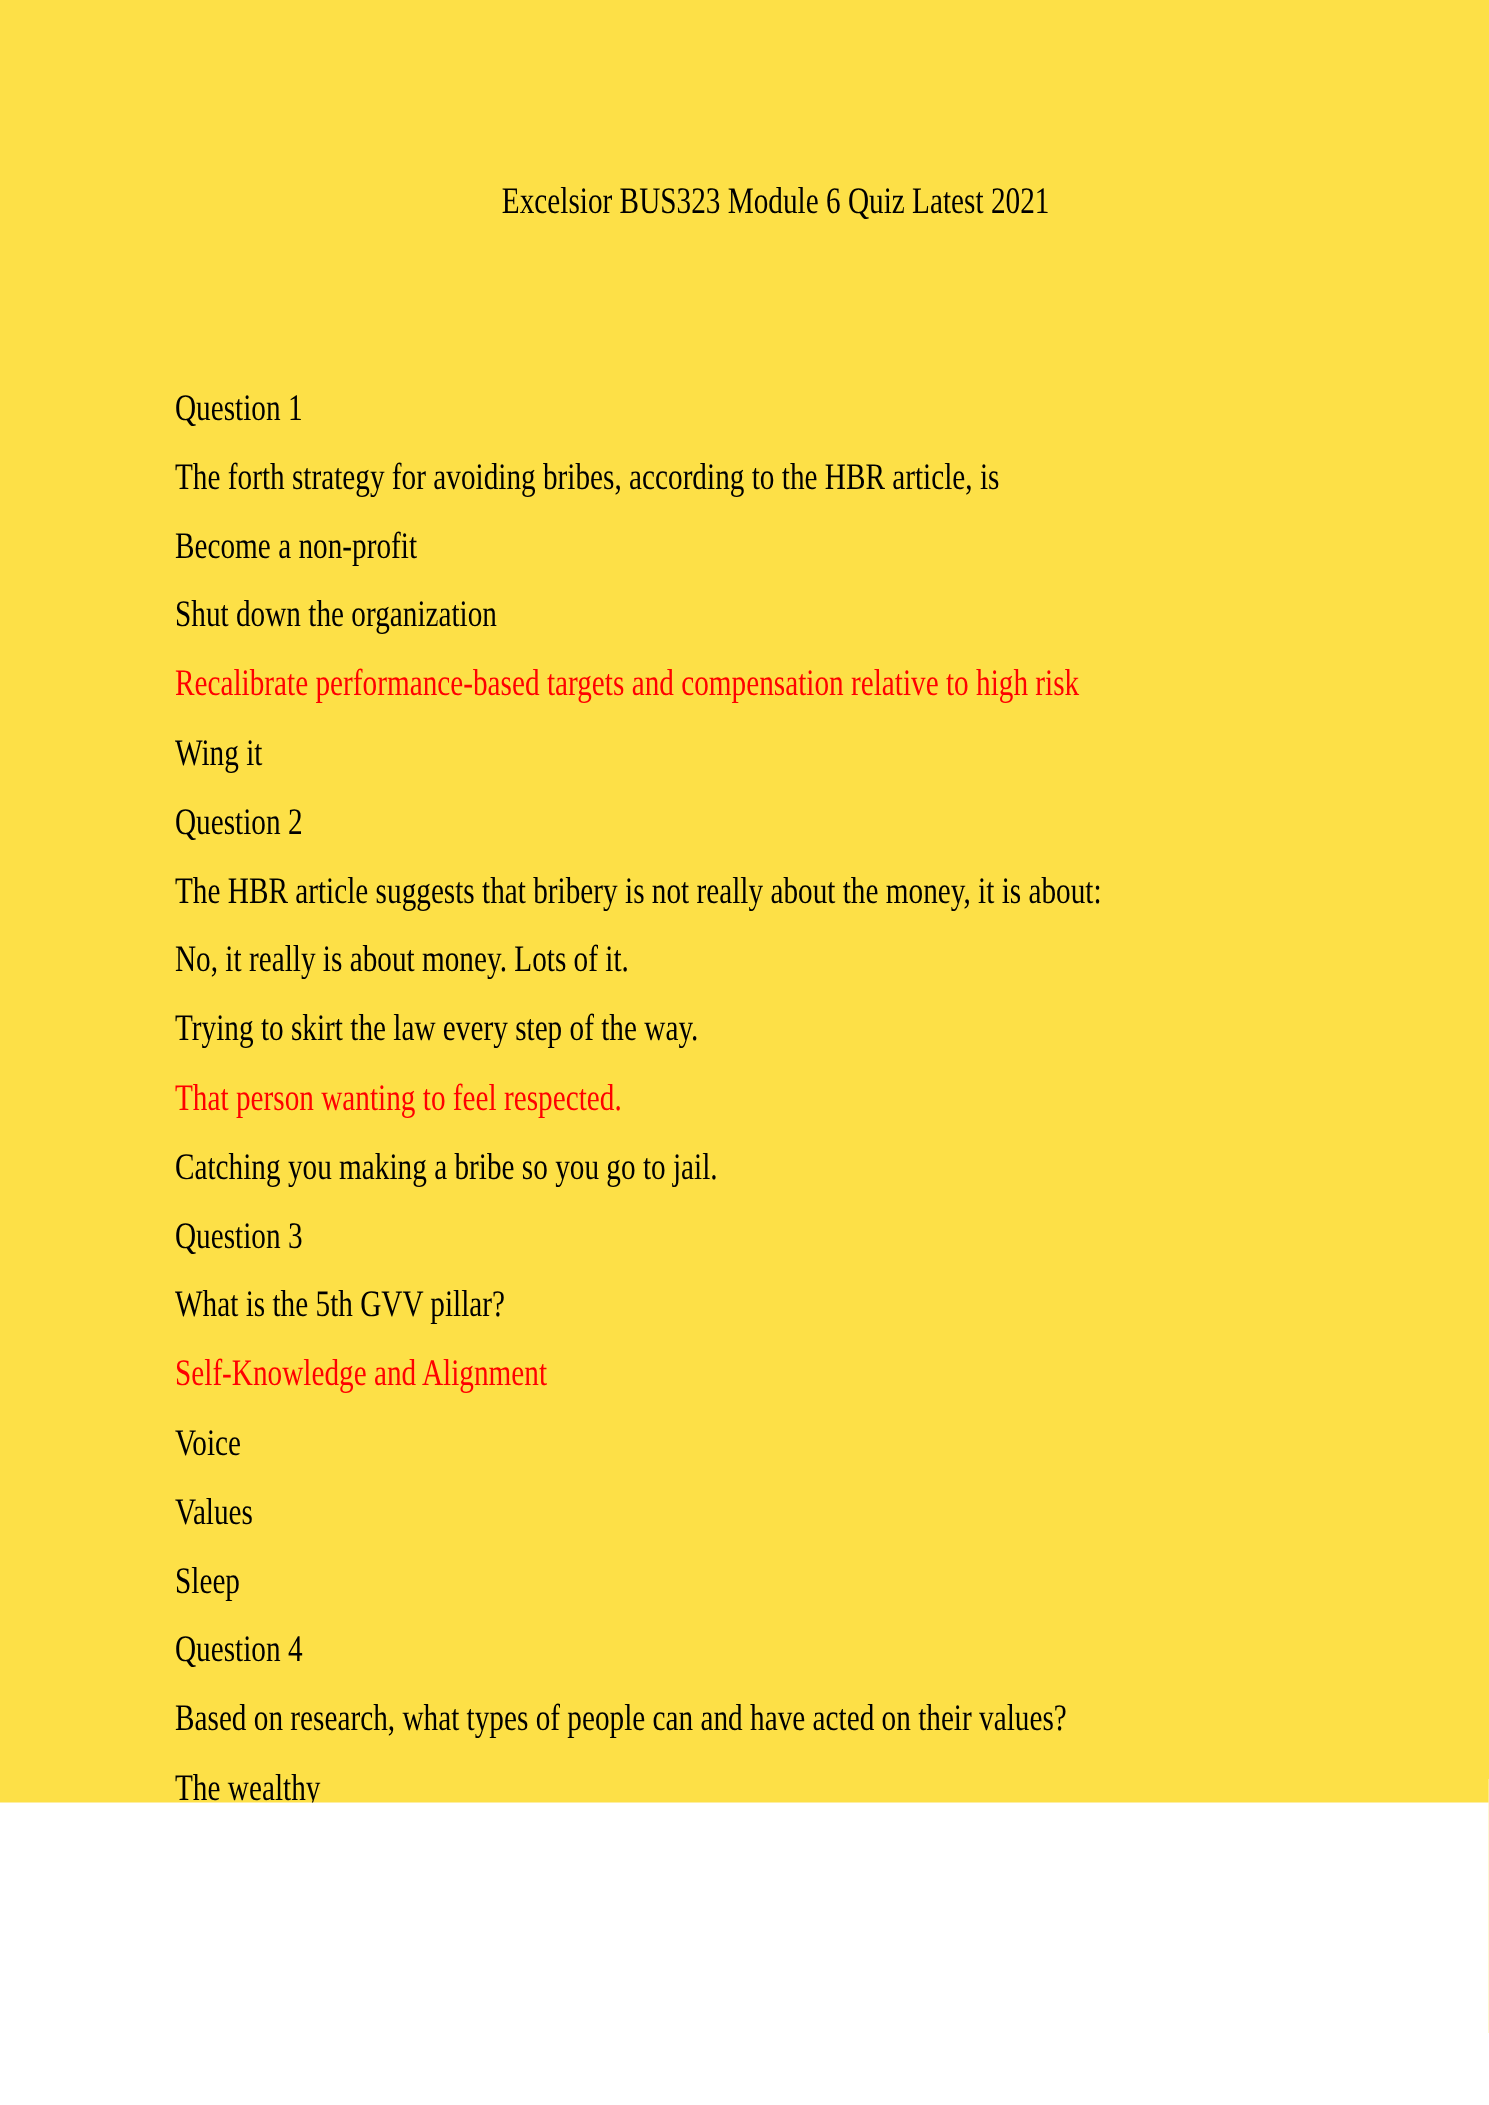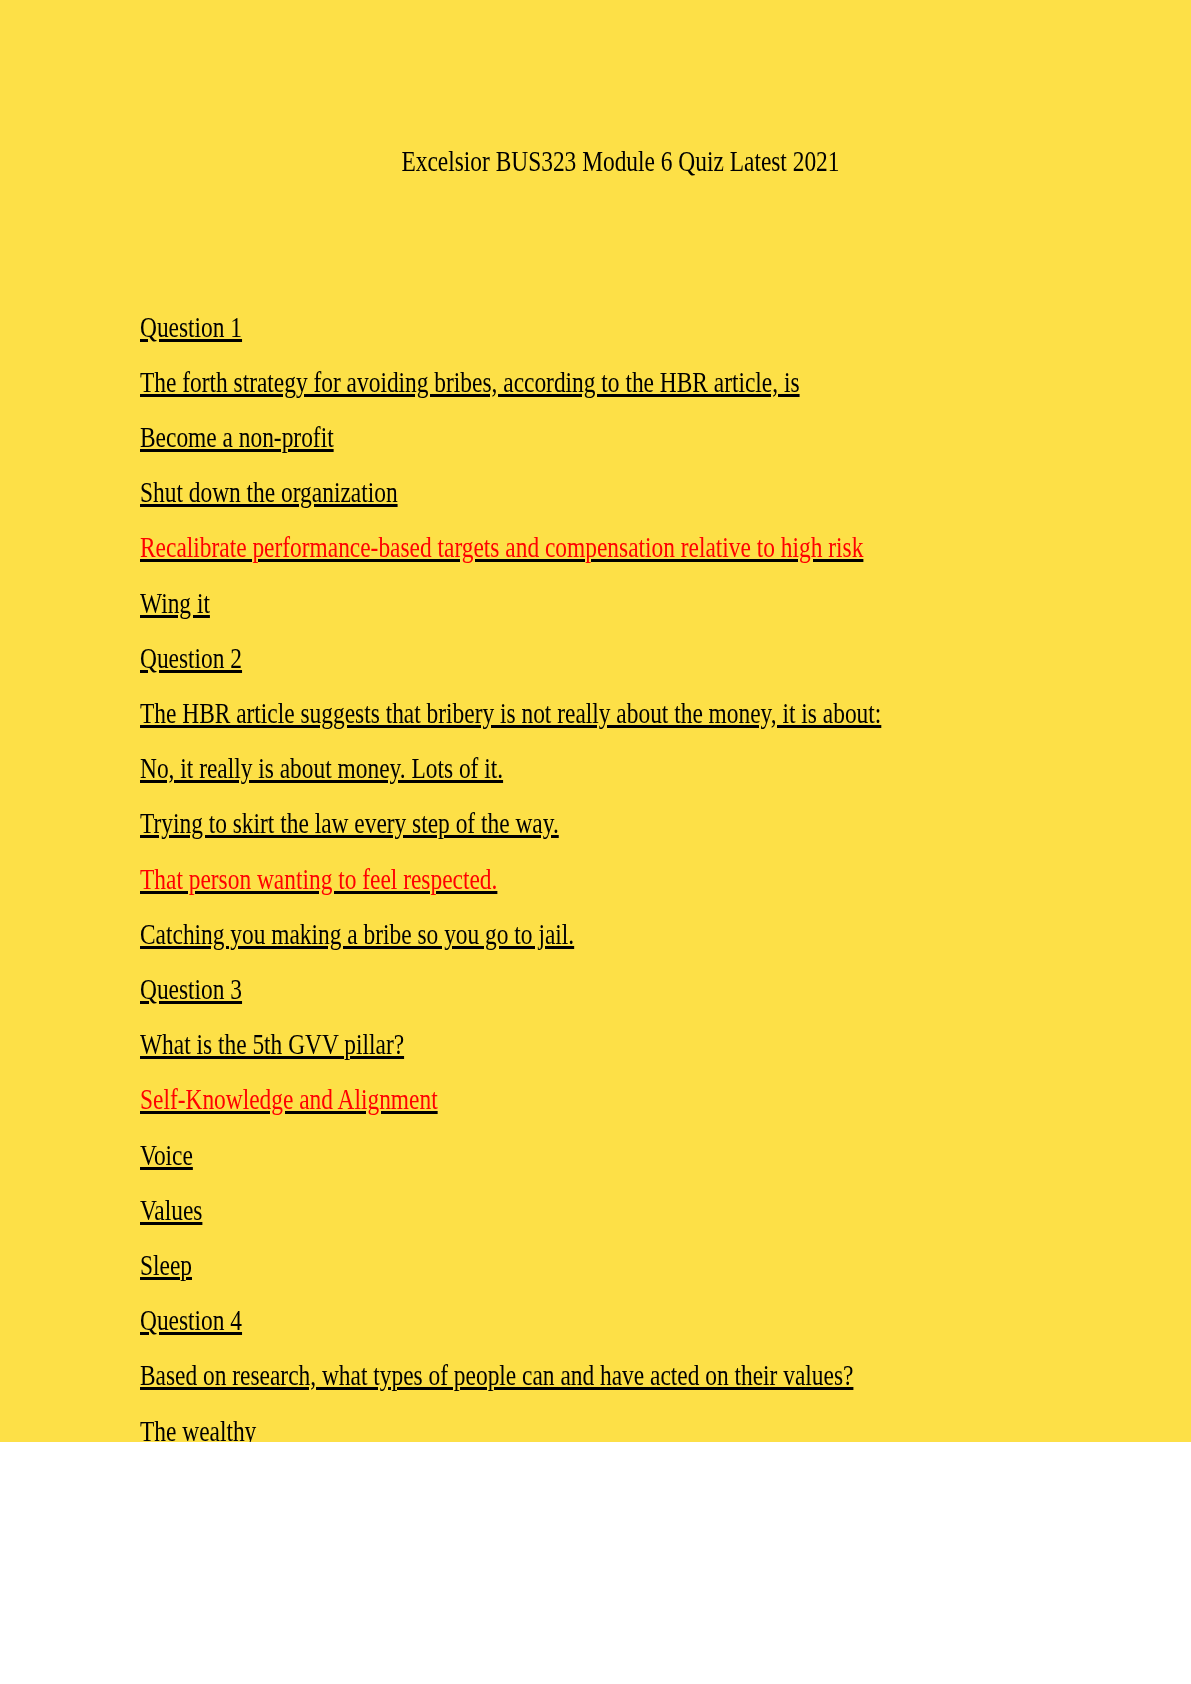--- a/index.html
+++ b/index.html
@@ -23,21 +23,21 @@
     line-height: 55.2px;
     white-space: nowrap;
     transform: scaleX(0.78);
     transform-origin: 0 50%;
     font-weight: 400;
   }
   .doc-title {
     text-align: center;
     transform-origin: 50% 50%;
   }
-  .doc-body { margin-top: 110.4px; text-decoration: underline; }
+  .doc-body { margin-top: 110.4px; }
   .answer { color: var(--answer-color, #ff0000); }
 </style>
 </head>
 <body style="background: rgb(255, 255, 255); color: rgb(0, 0, 0);">
 
 <div class="page">
   <p class="line doc-title">Excelsior BUS323 Module 6 Quiz Latest 2021</p>
 
   <div class="doc-body">
 

